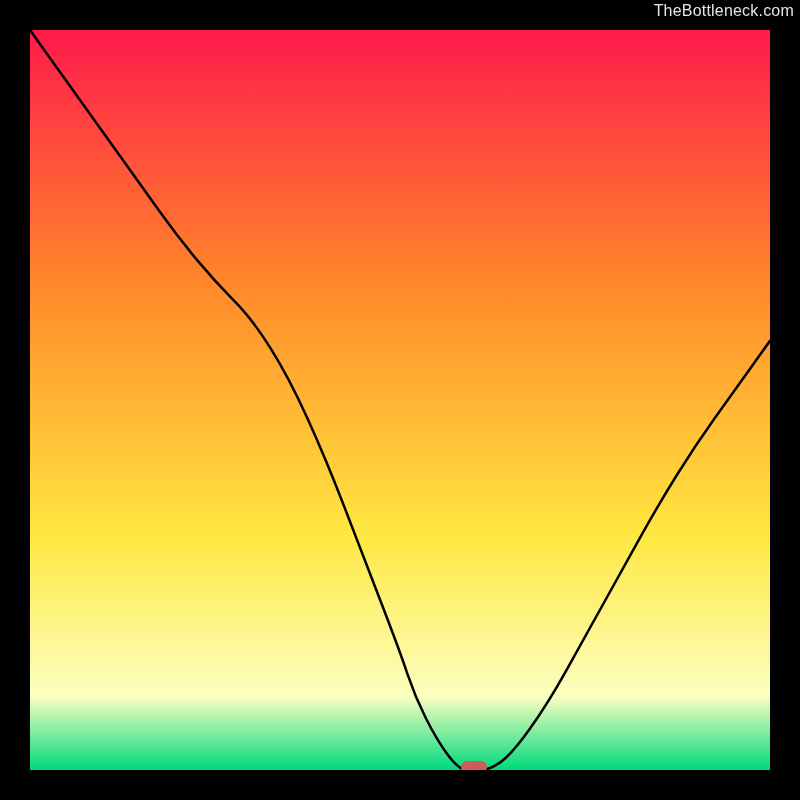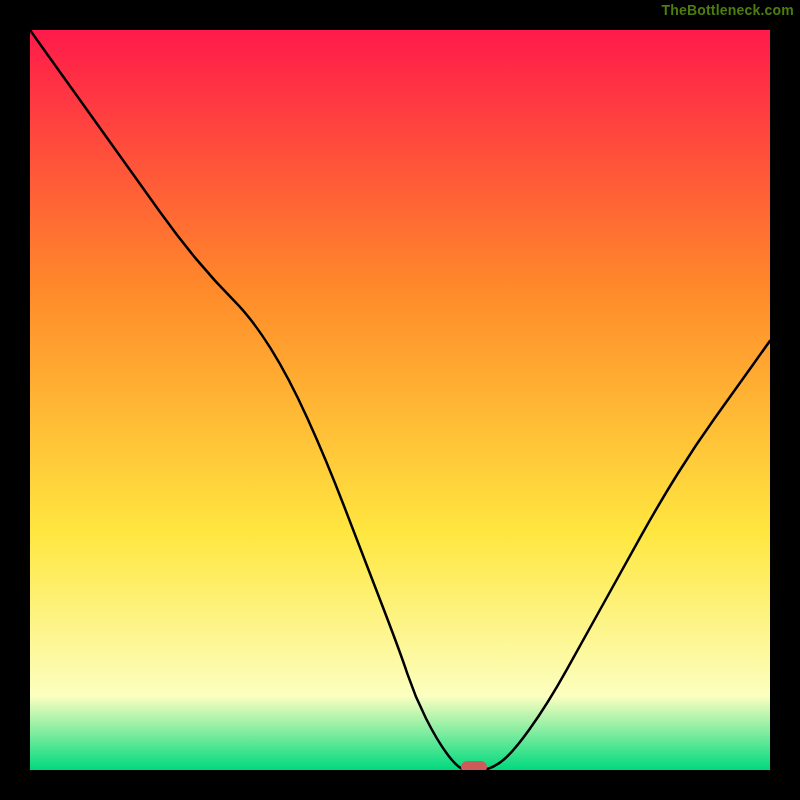--- a/index.html
+++ b/index.html
@@ -14,23 +14,23 @@
     position: relative;
     width: 800px;
     height: 800px;
     background: #000;
   }
   .attribution {
     position: absolute;
     top: 2px;
     right: 6px;
     font-family: Arial, Helvetica, sans-serif;
-    font-size: 14px;
-    font-weight: 700;
-    color: #4d7c0f;
+    font-size: 16px;
+    font-weight: 400;
+    color: #e5e5e5;
     letter-spacing: 0.2px;
     z-index: 10;
   }
   svg.chart {
     position: absolute;
     top: 30px;
     left: 30px;
   }
 </style>
 </head>

